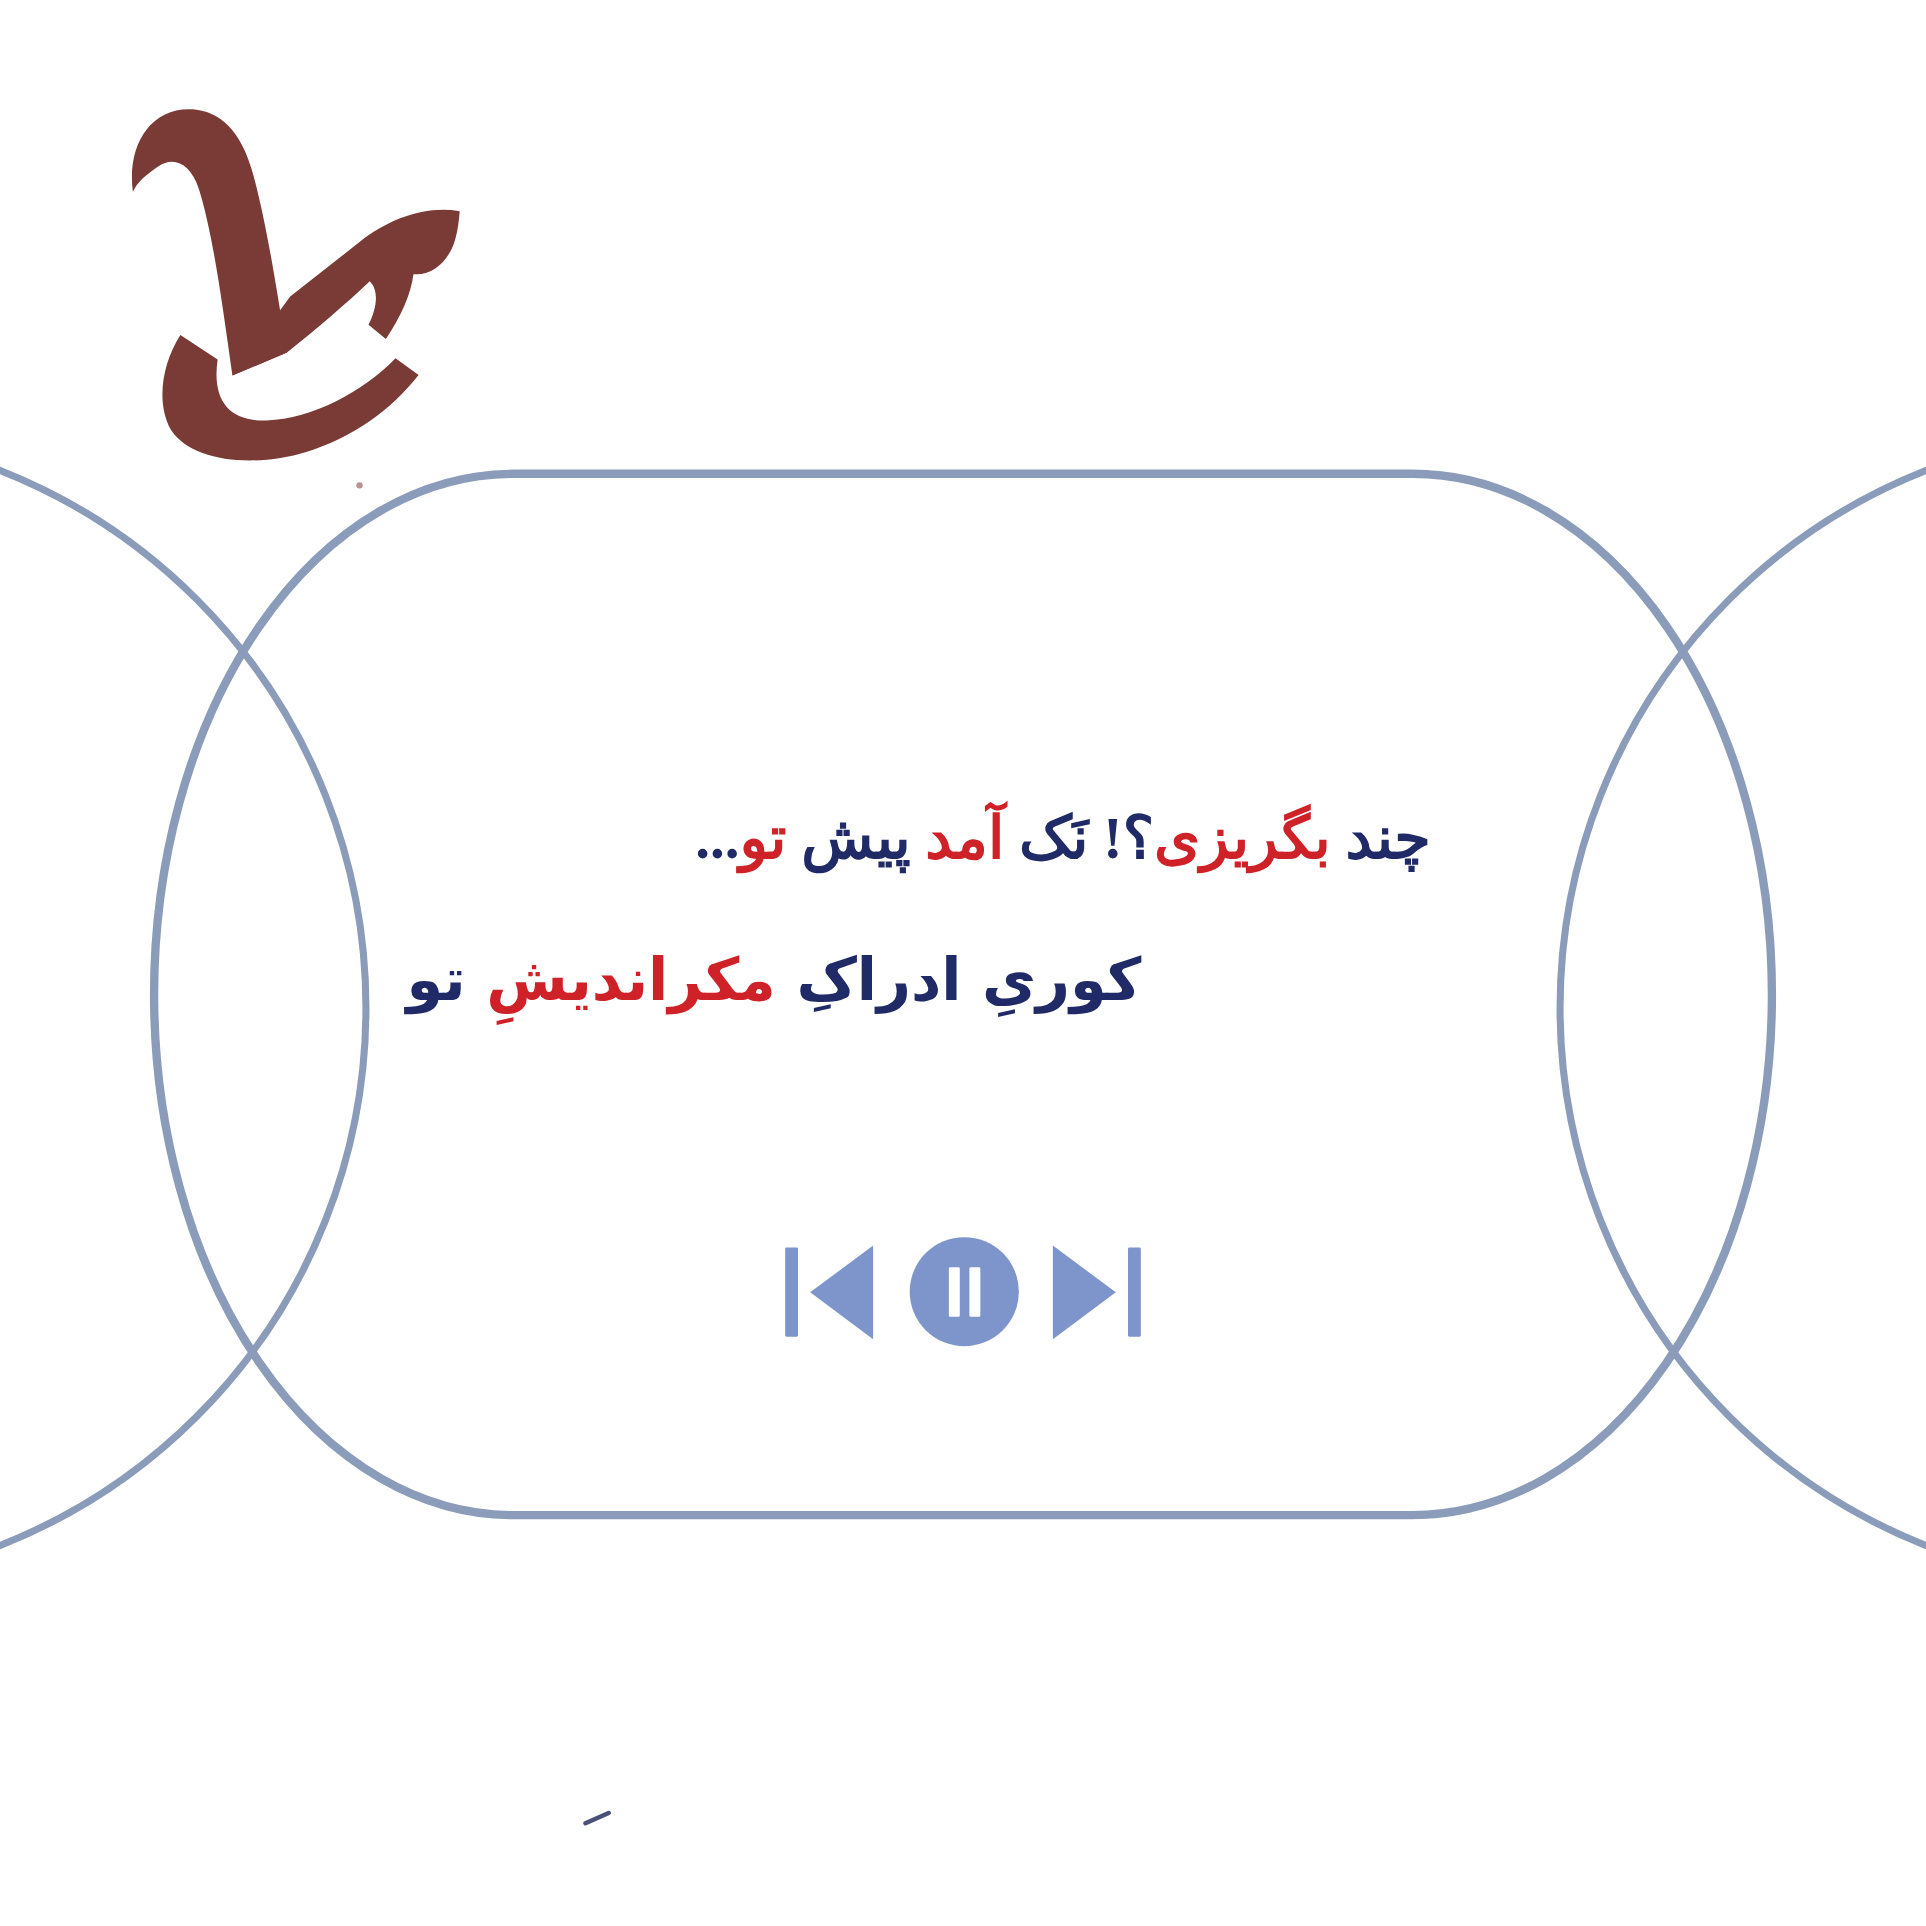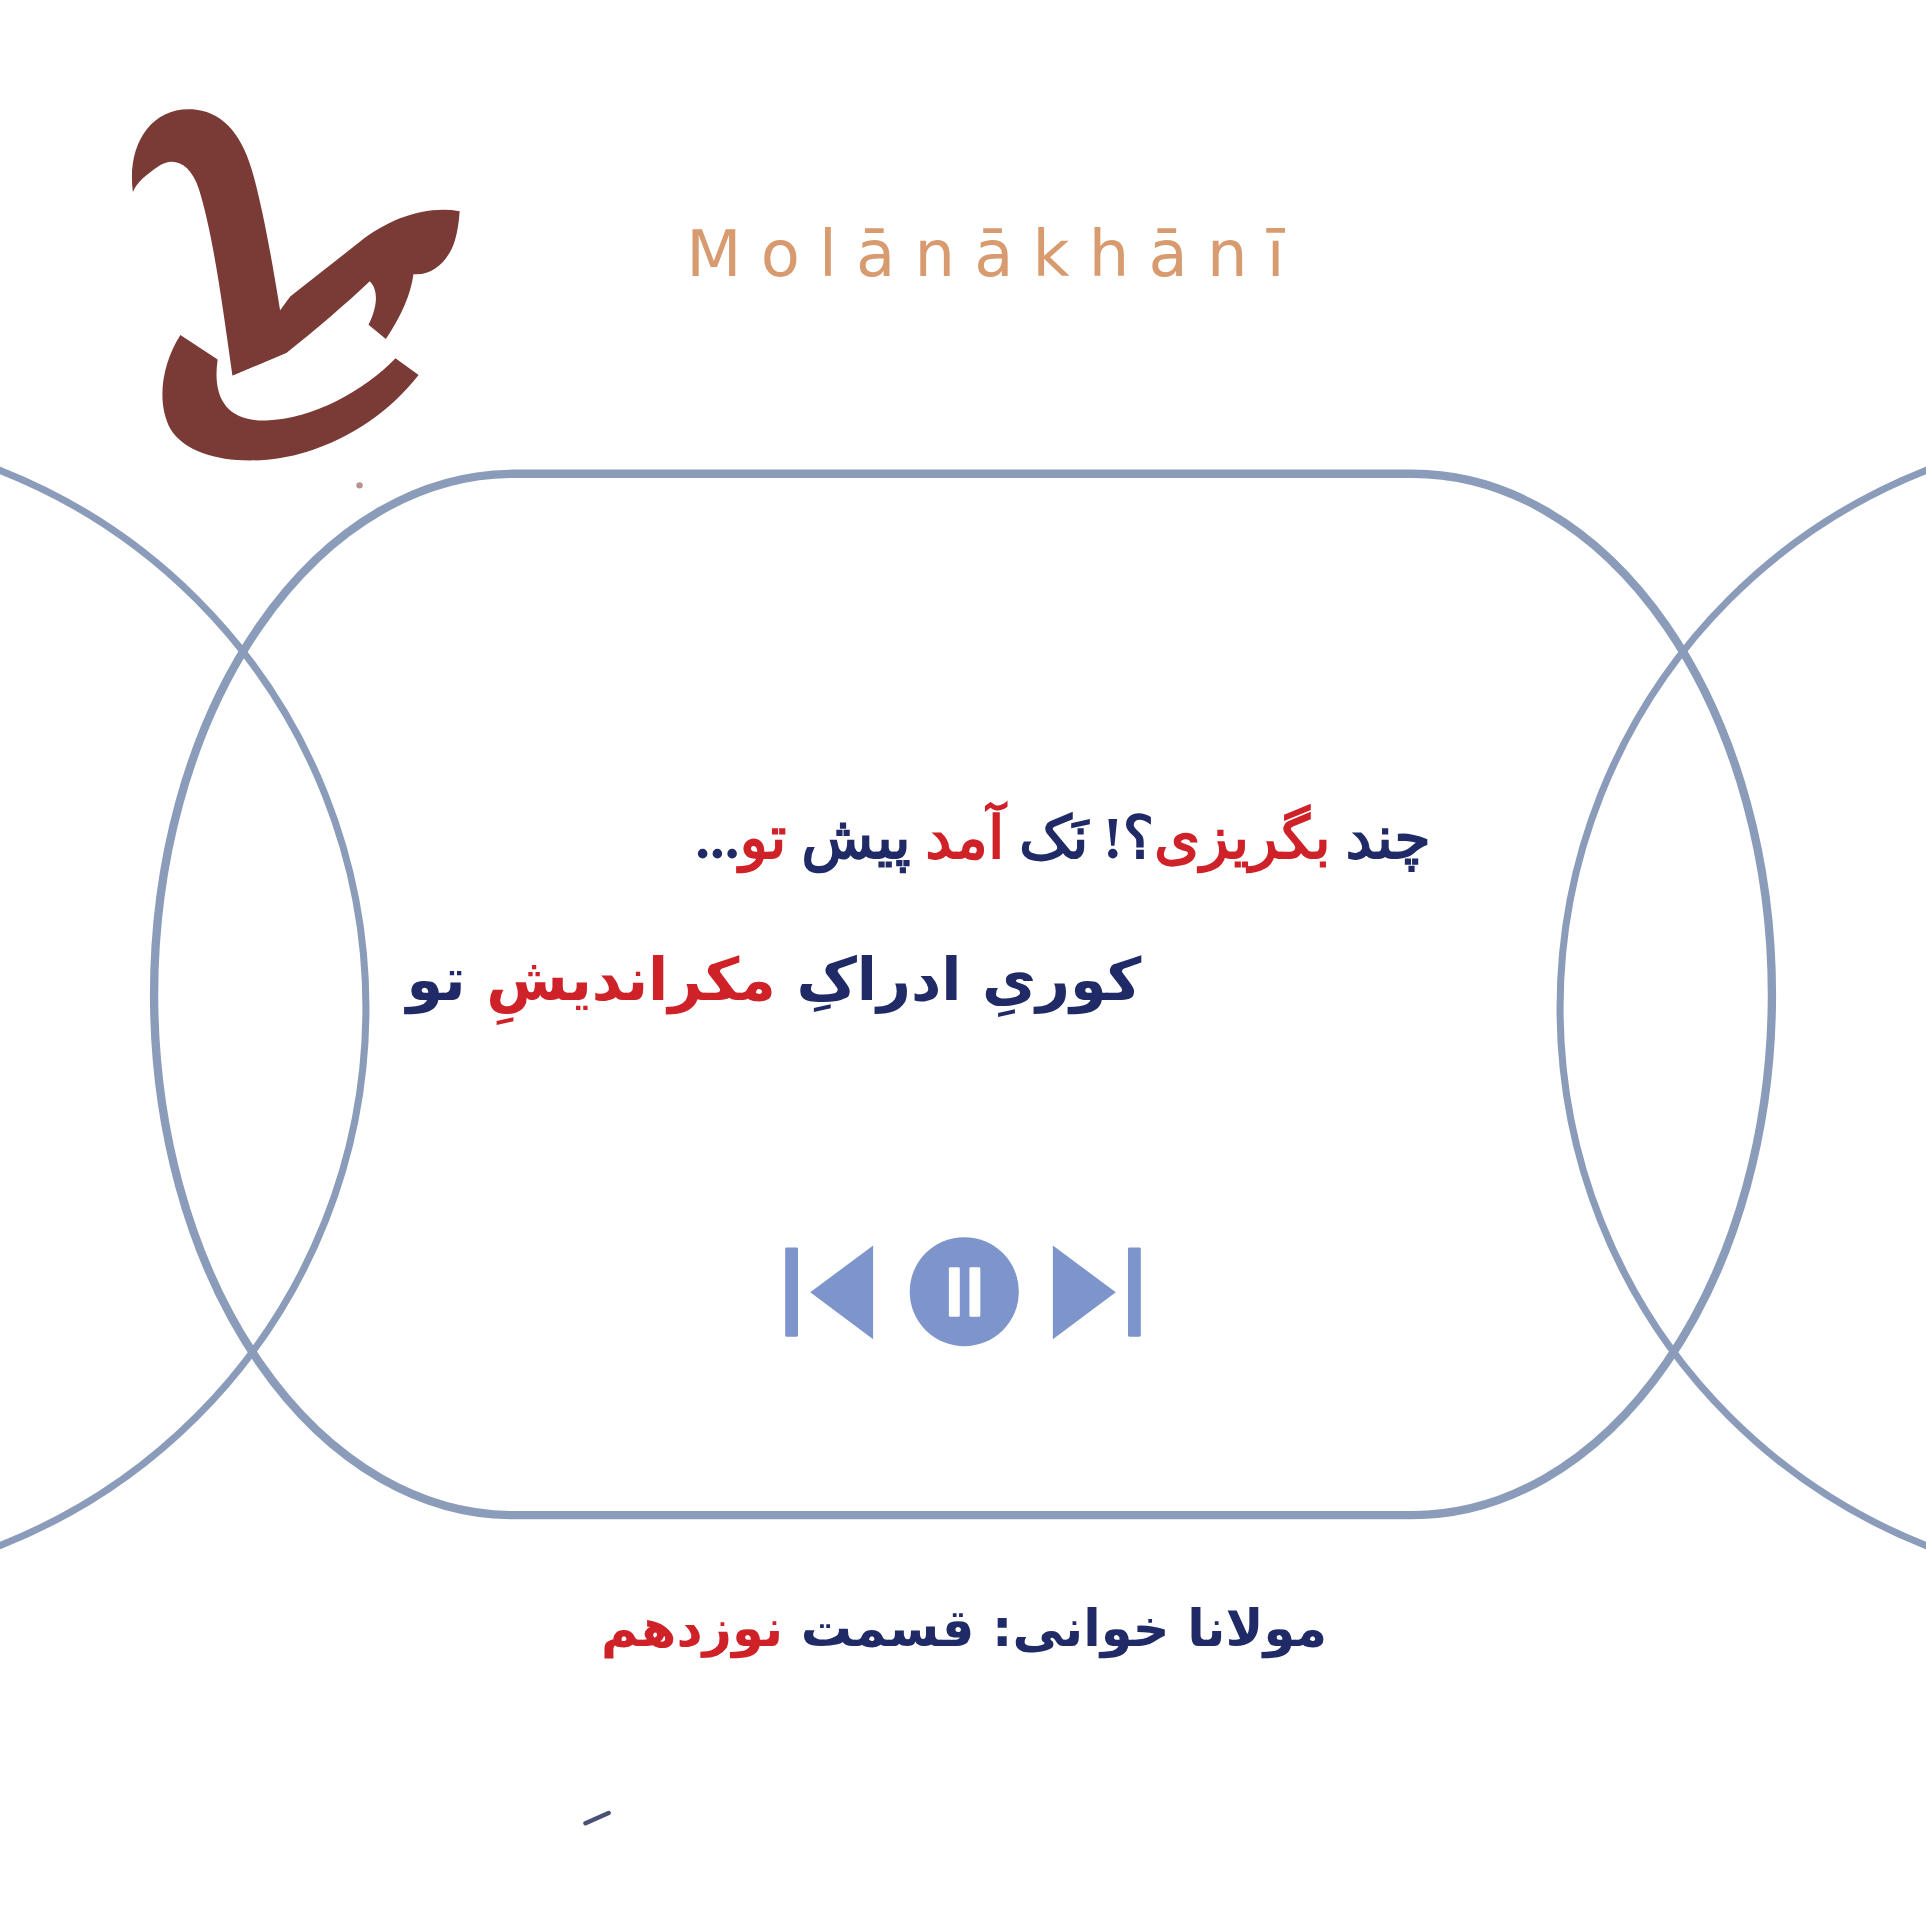--- a/index.html
+++ b/index.html
@@ -104,29 +104,25 @@
         <g>
           <polygon class="player-ink" points="1738,2013 1640,1940 1640,2086"></polygon>
           <rect class="player-ink" x="1757" y="1943" width="20" height="139" rx="2"></rect>
         </g>
       </g>
     </g>
 
     <line x1="912" y1="2840" x2="948" y2="2824" stroke="#2a335f" stroke-width="7" stroke-linecap="round" opacity="0.85"></line>
   </svg>
 
-  <div class="title">Molānākhānī</div>
 
   <div class="fa verse1" dir="rtl">
     <span class="navy">چند </span><span class="red">بگریزی</span><span class="navy">؟! </span><span class="navy">نَک </span><span class="red">آمد </span><span class="navy">پیش </span><span class="red">تو</span><span class="navy">...</span>
   </div>
 
   <div class="fa verse2" dir="rtl">
     <span class="navy">کوریِ ادراکِ </span><span class="red">مکراندیشِ</span><span class="navy"> تو</span>
   </div>
 
-  <div class="fa cap1" dir="rtl">
-    <span class="navy">مولانا خوانی: قسمت </span><span class="red">نوزدهم</span>
-  </div>
 
 
 </div>
 
 
 </body></html>

